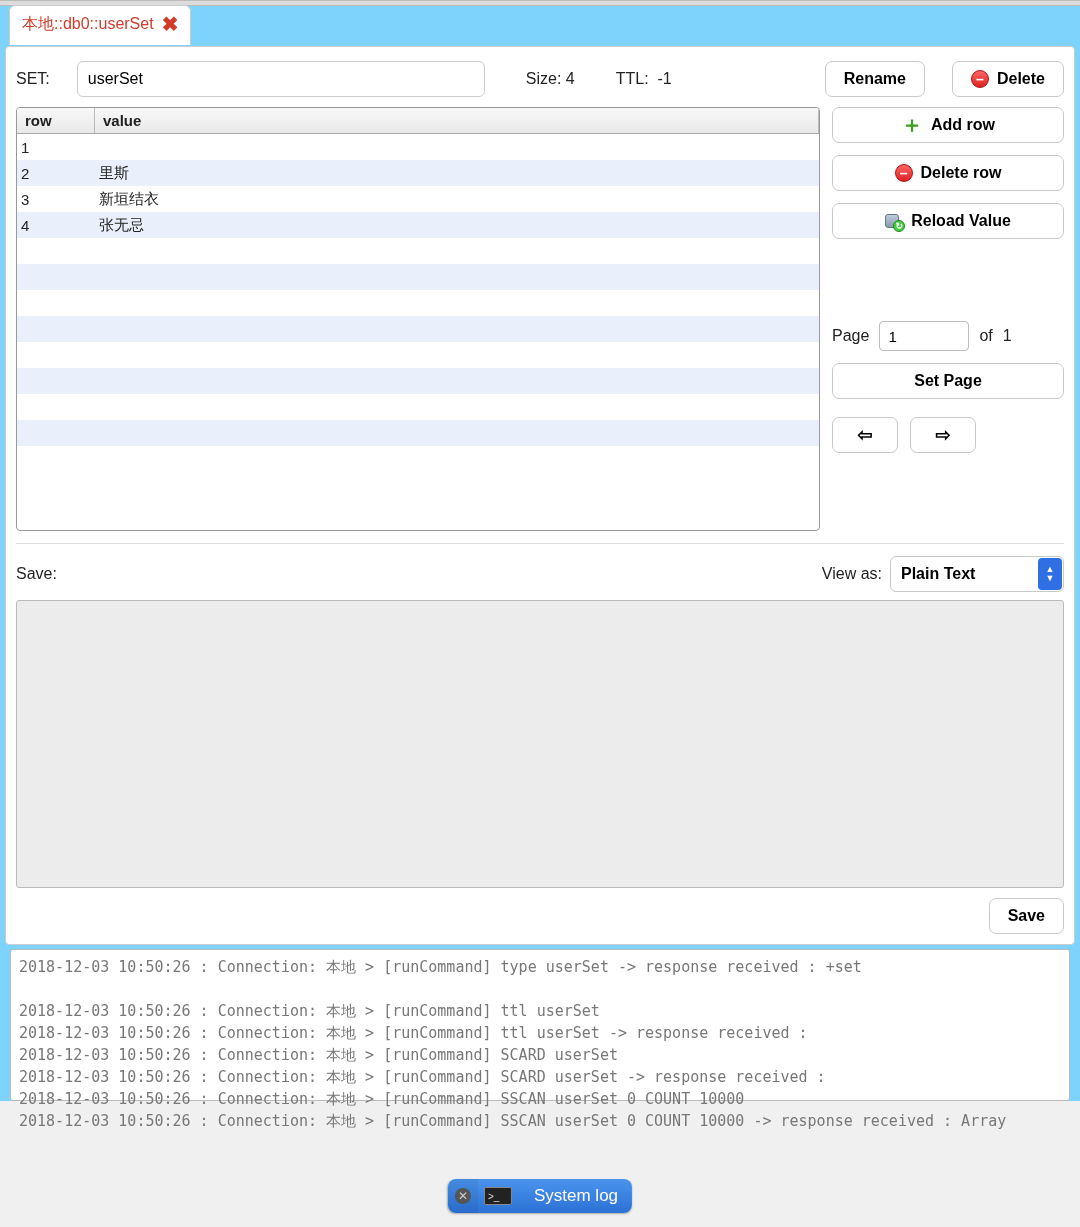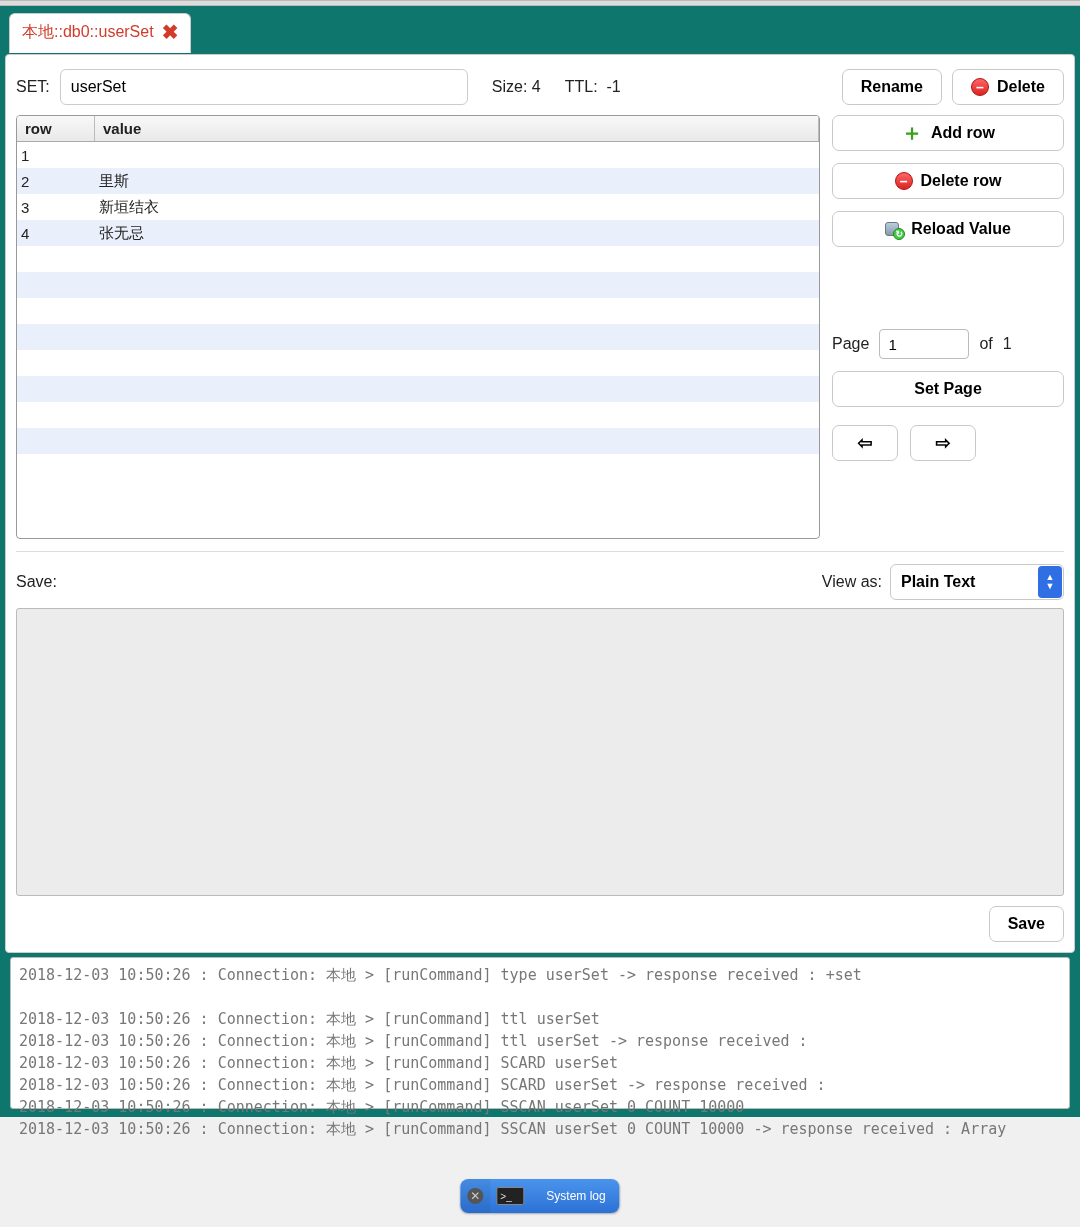--- a/index.html
+++ b/index.html
@@ -1,25 +1,25 @@
 <!DOCTYPE html>
 <html><head>
 <meta charset="utf-8">
 <style>
   * { box-sizing: border-box; margin: 0; padding: 0; }
   body { font-family: -apple-system, "Helvetica Neue", Arial, sans-serif; font-size: 15px; background: #f0f0f0; color: #222; width:1080px; height:1227px; overflow:hidden;}
   .topbar { height:6px; background:#dcdcdc; border-top:1px solid #bbb; border-bottom:1px solid #bbb;}
-  .outer { padding:8px 5px; background:#0f766e;}
+  .outer { padding:0 5px; background:#7dd3fc;}
   .panel { background:#fff; border:1px solid #ccc; border-radius:4px; position:relative; }
   
   .tabbar { position:relative; top:-1px;}
   .tab { display:inline-flex; align-items:center; gap:8px; padding:6px 12px 8px; background:#fff; border:1px solid #ccc; border-bottom:1px solid #fff; border-radius:6px 6px 0 0; color:#d23b2a; font-size:16px; margin-left:4px; margin-top:0; }
   .tab .xicon { color:#d23b2a; font-weight:bold; font-size:20px;}
   
-  .header-row { display:flex; align-items:center; gap:10px; padding:10px;}
+  .header-row { display:flex; align-items:center; gap:27px; padding:10px;}
   .label { font-size:16px; }
   .key-input { flex:0 0 auto; width:408px; height:36px; border:1px solid #ccc; border-radius:6px; padding:4px 10px; font-size:16px; background:#fff;}
   .info-text { font-size:16px; margin-left:14px;}
   .spacer { flex:1; }
   .btn { display:inline-flex; align-items:center; justify-content:center; gap:8px; height:36px; padding:0 18px; background:#fff; border:1px solid #c9c9c9; border-radius:7px; font-size:16px; font-weight:600; cursor:pointer;}
   .icon-circle { width:18px; height:18px; border-radius:50%; display:inline-flex; align-items:center; justify-content:center; font-size:14px; font-weight:bold; }
   .red-circ { background:linear-gradient(#f66,#d22); color:#fff; border:1px solid #a11;}
   .green-plus { color:#3aa01e; font-size:22px; font-weight:bold; line-height:0;}
   .reload-icon { position:relative; width:18px; height:18px;}
   .reload-icon .db { position:absolute; left:0; top:2px; width:14px; height:14px; border-radius:3px; background:linear-gradient(#bcd,#89a); border:1px solid #678;}
@@ -57,21 +57,21 @@
   .value-area { margin:8px 10px 0; height:288px; background:#ececec; border:1px solid #bbb; border-radius:3px;}
   .save-row { display:flex; justify-content:flex-end; padding:10px;}
   
   .log-panel { margin:4px 5px 0; background:#fff; border:1px solid #bbb; border-radius:3px; padding:6px 8px; font-family:Menlo,Consolas,monospace; font-size:15px; color:#777; height:152px;}
   .log-line { white-space:nowrap; line-height:22px;}
   
   .syslog { position:fixed; left:50%; bottom:14px; transform:translateX(-50%); display:flex; align-items:center; background:linear-gradient(#4a94ec,#2c71d6); color:#fff; border-radius:8px; height:34px; overflow:hidden; box-shadow:0 1px 2px rgba(0,0,0,.3);}
   .syslog .xbtn { width:30px; height:100%; display:flex; align-items:center; justify-content:center; background:rgba(0,0,0,.05);}
   .syslog .xbtn .c { width:16px; height:16px; border-radius:50%; background:#555; color:#ccc; font-size:12px; display:flex; align-items:center; justify-content:center;}
   .syslog .termicon { width:28px; height:18px; margin:0 6px; background:#222; border:1px solid #888; color:#ddd; font-size:10px; display:flex; align-items:center; padding-left:3px; border-radius:2px;}
-  .syslog .txt { padding:0 14px 0 4px; font-size:12px; font-weight:500;margin-left:12px;}
+  .syslog .txt { padding:0 14px 0 4px; font-size:17px; font-weight:500;margin-left:12px;}
 </style>
 </head>
 <body>
 
 <div class="topbar"></div>
 
 <div class="outer">
 
   <div class="tabbar">
     <div class="tab">

